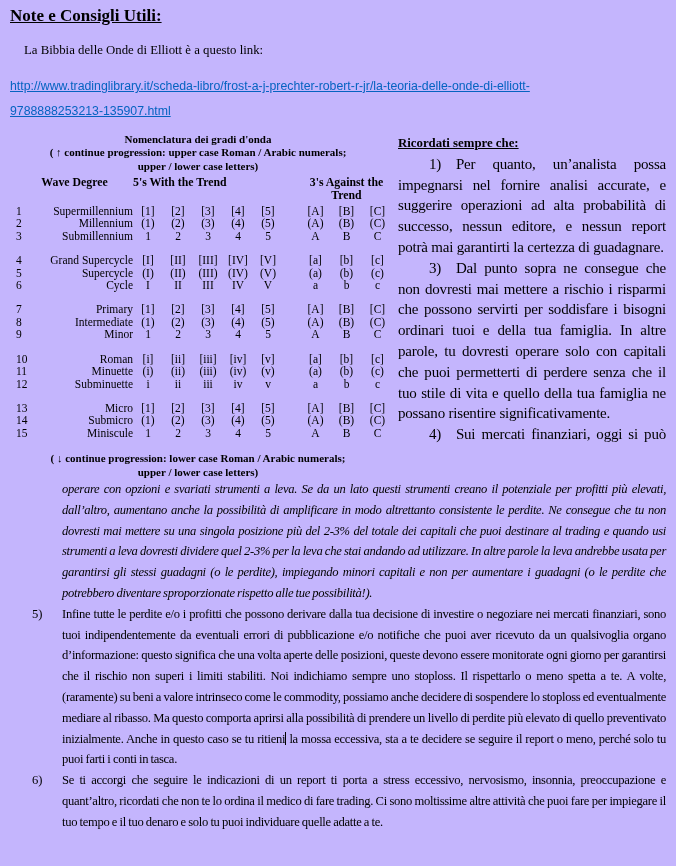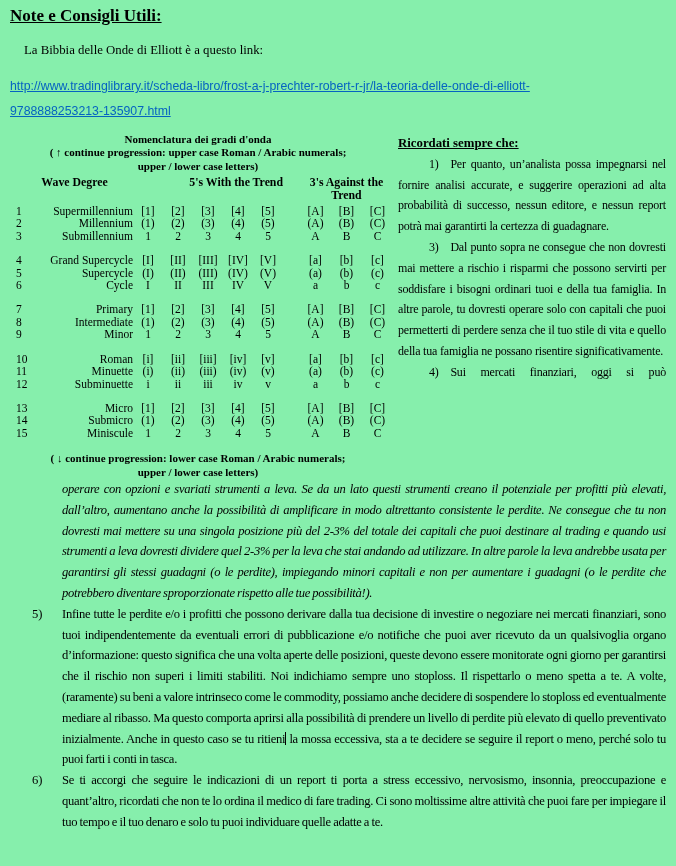--- a/index.html
+++ b/index.html
@@ -2,21 +2,21 @@
 <html><head>
 <meta charset="utf-8">
 <style>
   html,body { margin:0; padding:0; background:#ffffff; }
   .page {
     position:relative;
     width:676px; height:866px;
     box-sizing:border-box;
     padding:5px 10px 0 10px;
     overflow:hidden;
-    background:#86efac;
+    background:#c4b5fd;
     color:#000000;
     font-family:"Liberation Serif", serif;
     font-size:12.4px;
   }
   
   .doc-title {
     font-size:17px; font-weight:bold; text-decoration:underline;
     margin:0 0 3px 0; line-height:22px;
   }
   .intro-line { margin:14px; font-size:12.8px; line-height:19px; }
@@ -44,30 +44,30 @@
   table.wave { border-collapse:collapse; margin:3px 0 0 6px; }
   table.wave th, table.wave td { padding:0; font-size:11.5px; line-height:12.4px; }
   table.wave th { font-weight:bold; font-size:11.8px; vertical-align:top; padding-bottom:4px; }
   td.numc { width:17px; text-align:left; }
   td.degc { width:100px; text-align:right; }
   td.c5 { width:30px; text-align:center; }
   td.spc, th.spc { width:17px; }
   td.c3 { width:31px; text-align:center; }
   th.against { width:93px; text-align:center; }
   th.wdeg { text-align:center; }
-  th.wtrend { text-align:right; }
+  th.wtrend { text-align:left; }
   tr.row-gap td { padding-top:12px; }
 
   .rem-heading {
     font-weight:bold; text-decoration:underline;
     font-size:12.8px; line-height:20.8px; margin:0;
   }
   .r-item {
     margin:0; text-indent:31px;
-    text-align:justify; line-height:20.8px; font-size:12px;
+    text-align:justify; line-height:20.8px; font-size:15px;
     letter-spacing:-0.2px;
   }
   .stretch-last { text-align-last:justify; }
   .u { text-decoration:underline; }
 
   
   .p4-rest {
     margin:0 0 0 52px;
     text-align:justify; line-height:20.8px; font-size:12.6px;
     letter-spacing:-0.3px; word-spacing:-0.5px;font-style:italic;

